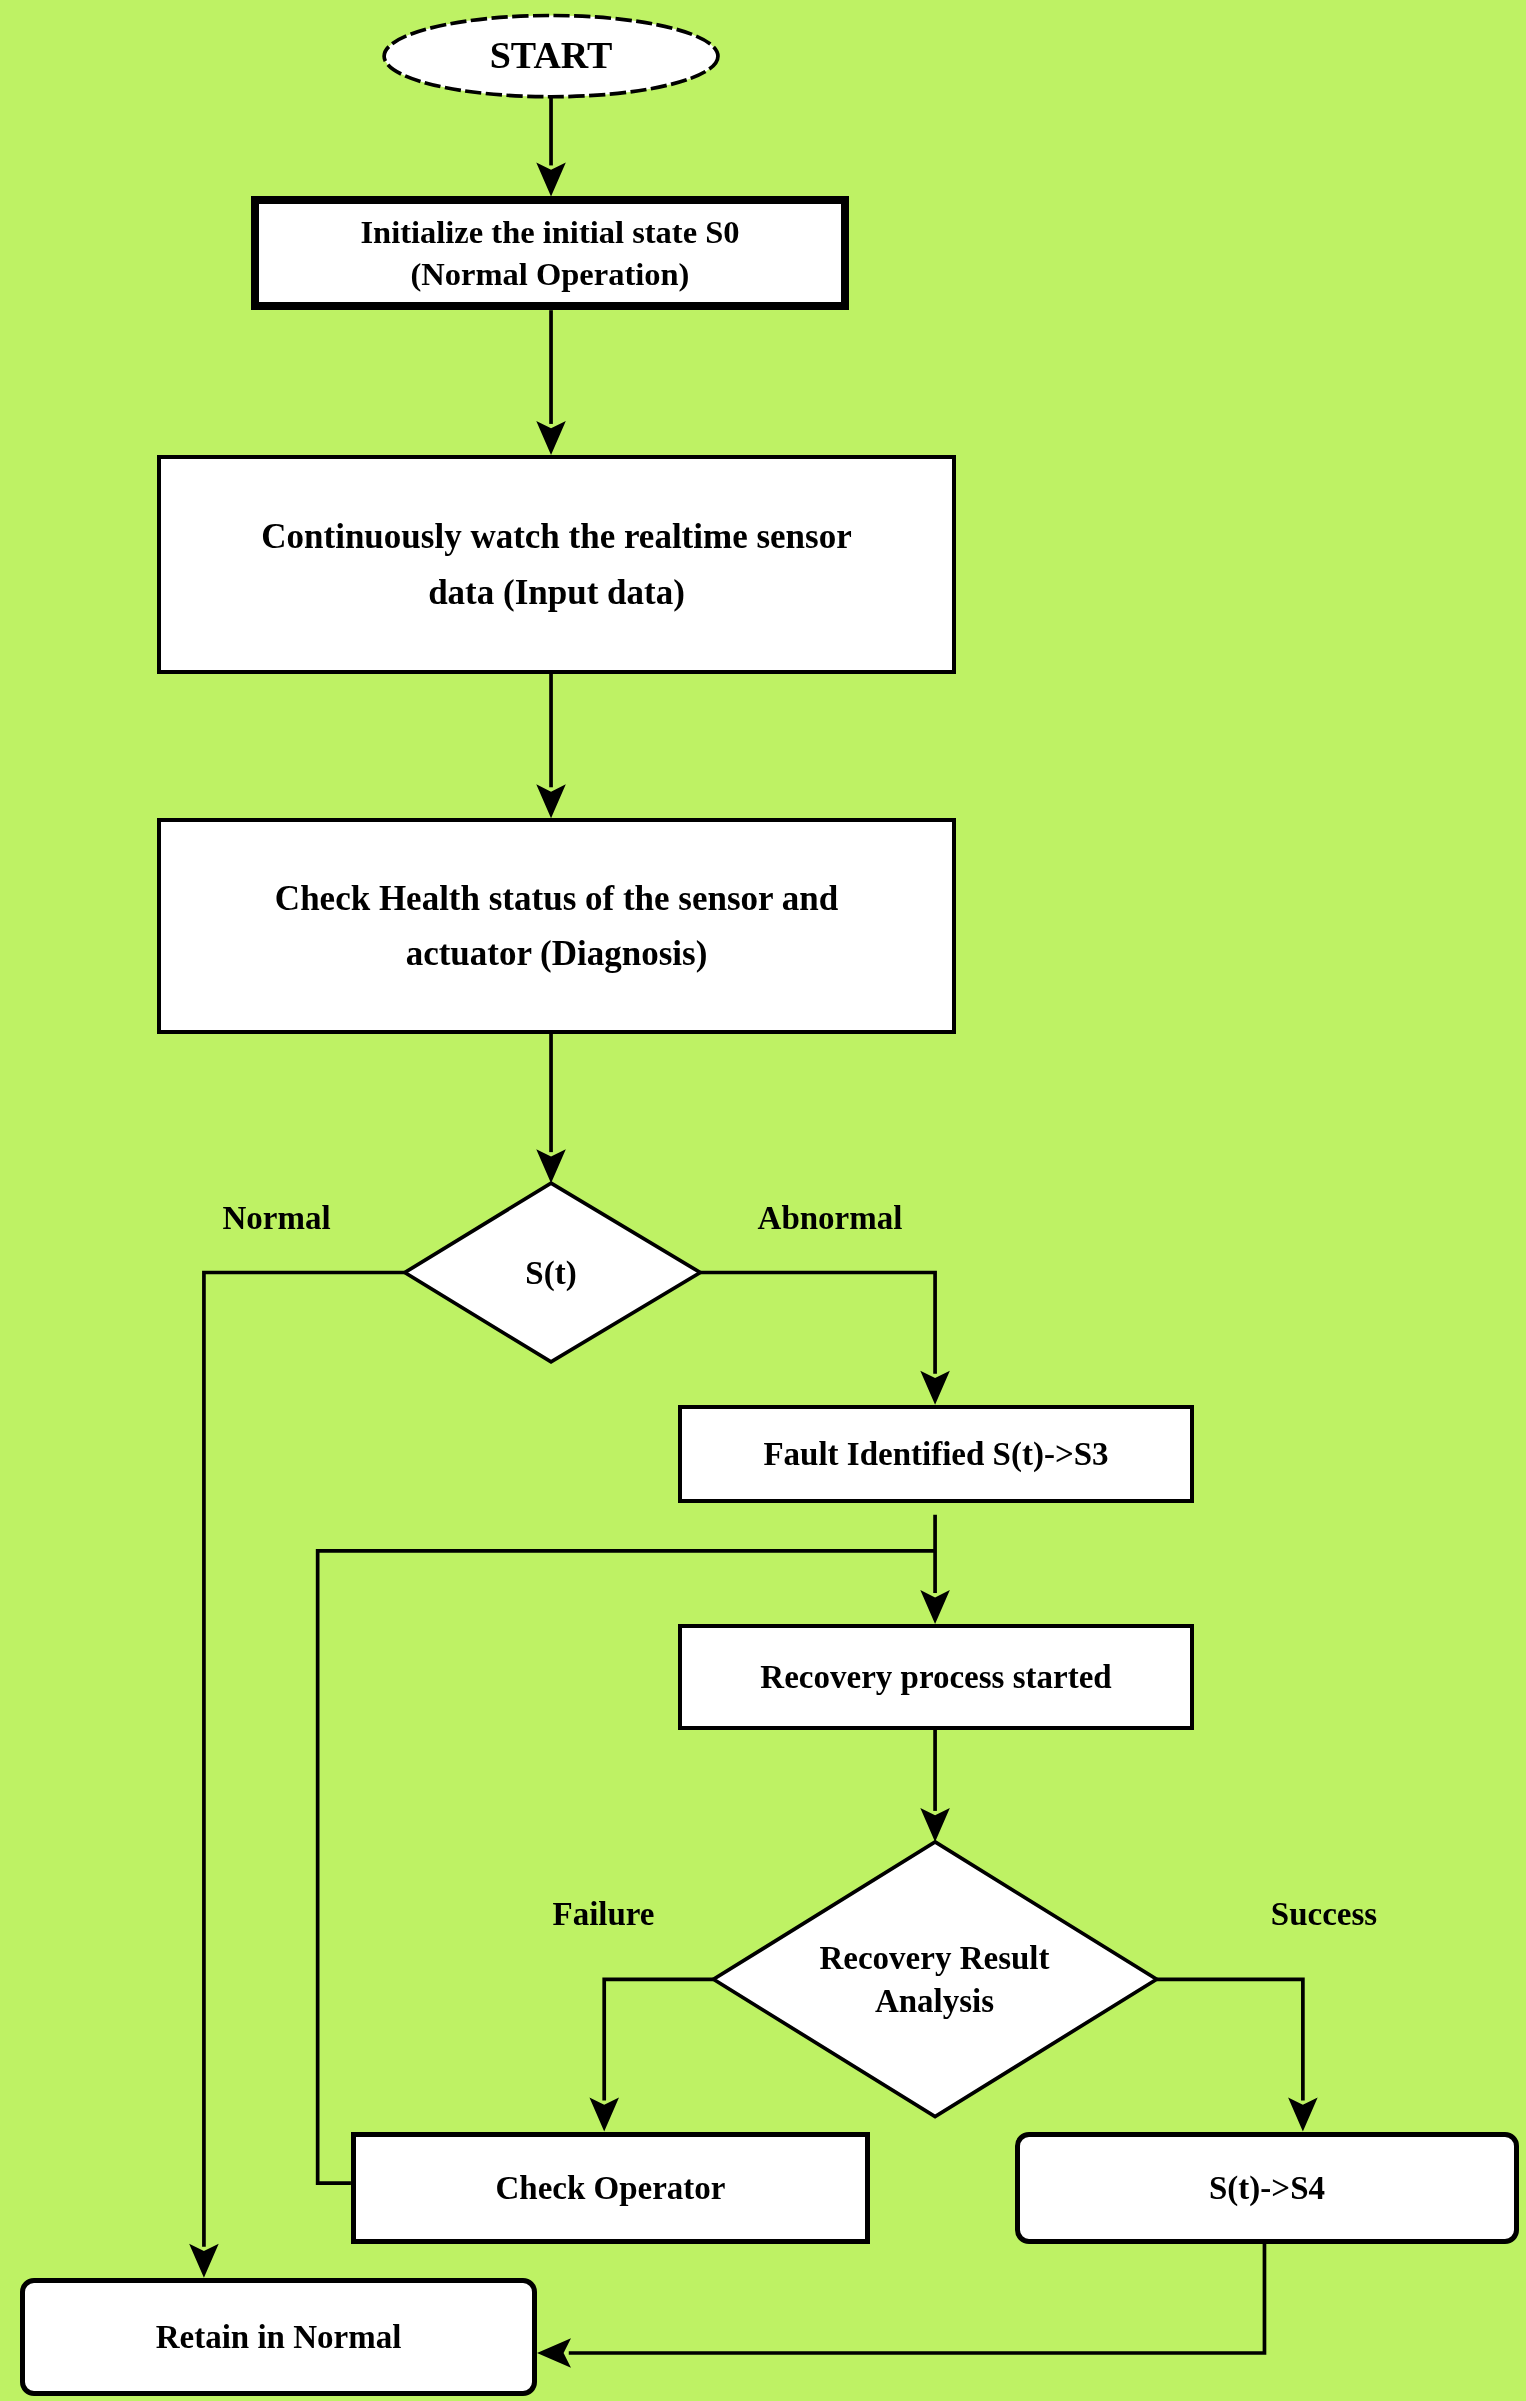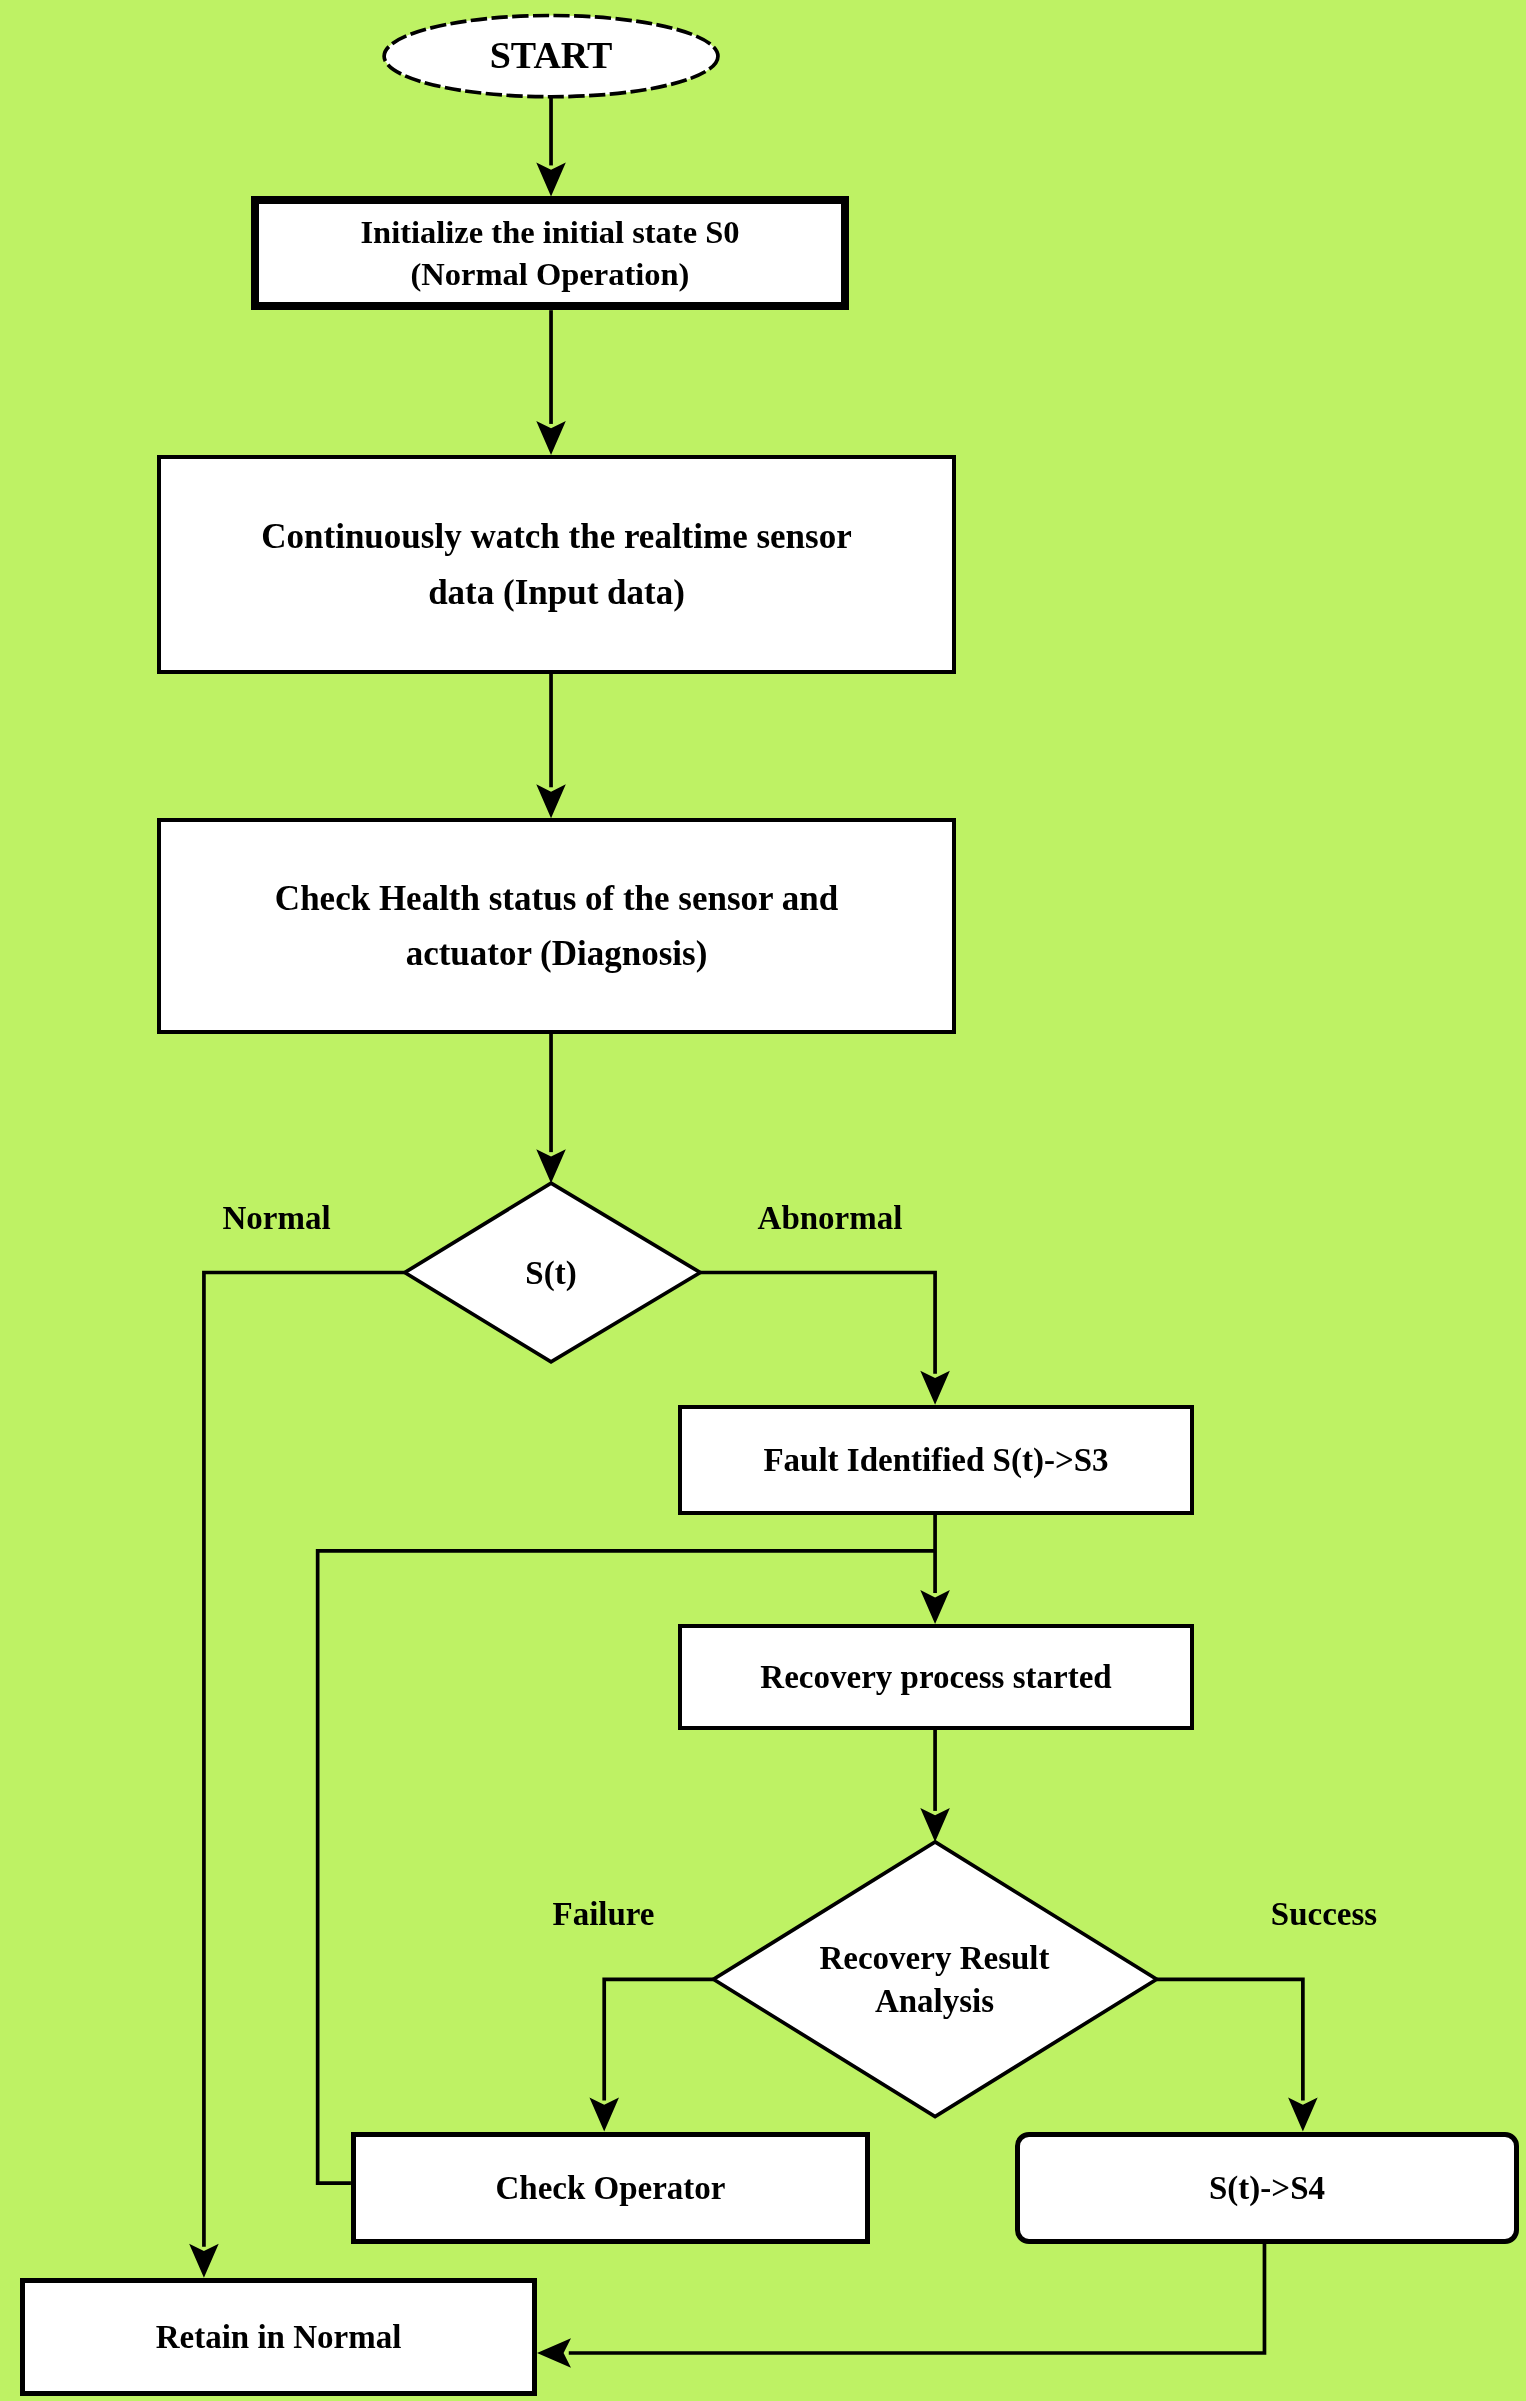--- a/index.html
+++ b/index.html
@@ -90,37 +90,37 @@
   <div class="node f47" style="left:157px;top:455px;width:799px;height:219px;">
     <span class="tline">Continuously watch the realtime sensor</span>
     <span class="tline">data (Input data)</span>
   </div>
 
   <div class="node f47" style="left:157px;top:818px;width:799px;height:216px;">
     <span class="tline">Check Health status of the sensor and</span>
     <span class="tline">actuator (Diagnosis)</span>
   </div>
 
-  <div class="node f45" style="left:678px;top:1405px;width:516px;height:110px;">
+  <div class="node f45" style="left:678px;top:1405px;width:516px;height:98px;">
     <span class="tline">Fault Identified S(t)-&gt;S3</span>
   </div>
 
   <div class="node f45" style="left:678px;top:1624px;width:516px;height:106px;">
     <span class="tline">Recovery process started</span>
   </div>
 
   <div class="node f45" style="left:351px;top:2132px;width:519px;height:112px;border-width:5.2px;">
     <span class="tline">Check Operator</span>
   </div>
 
   <div class="node f45" style="left:1015px;top:2132px;width:504px;height:112px;border-width:5.2px;border-radius:14px;">
     <span class="tline">S(t)-&gt;S4</span>
   </div>
 
-  <div class="node f45" style="left:20px;top:2278px;width:517px;height:118px;border-width:5.9px;">
+  <div class="node f45" style="left:20px;top:2278px;width:517px;height:118px;border-width:5.9px;border-radius:14px;">
     <span class="tline">Retain in Normal</span>
   </div>
 
   <div class="flabel f45" style="left:477px;top:1245px;width:148px;height:56px;">
     <span class="tline">S(t)</span>
   </div>
 
   <div class="flabel f45" style="left:750px;top:1928px;width:369px;height:103px;">
     <span class="tline">Recovery Result</span>
     <span class="tline">Analysis</span>

